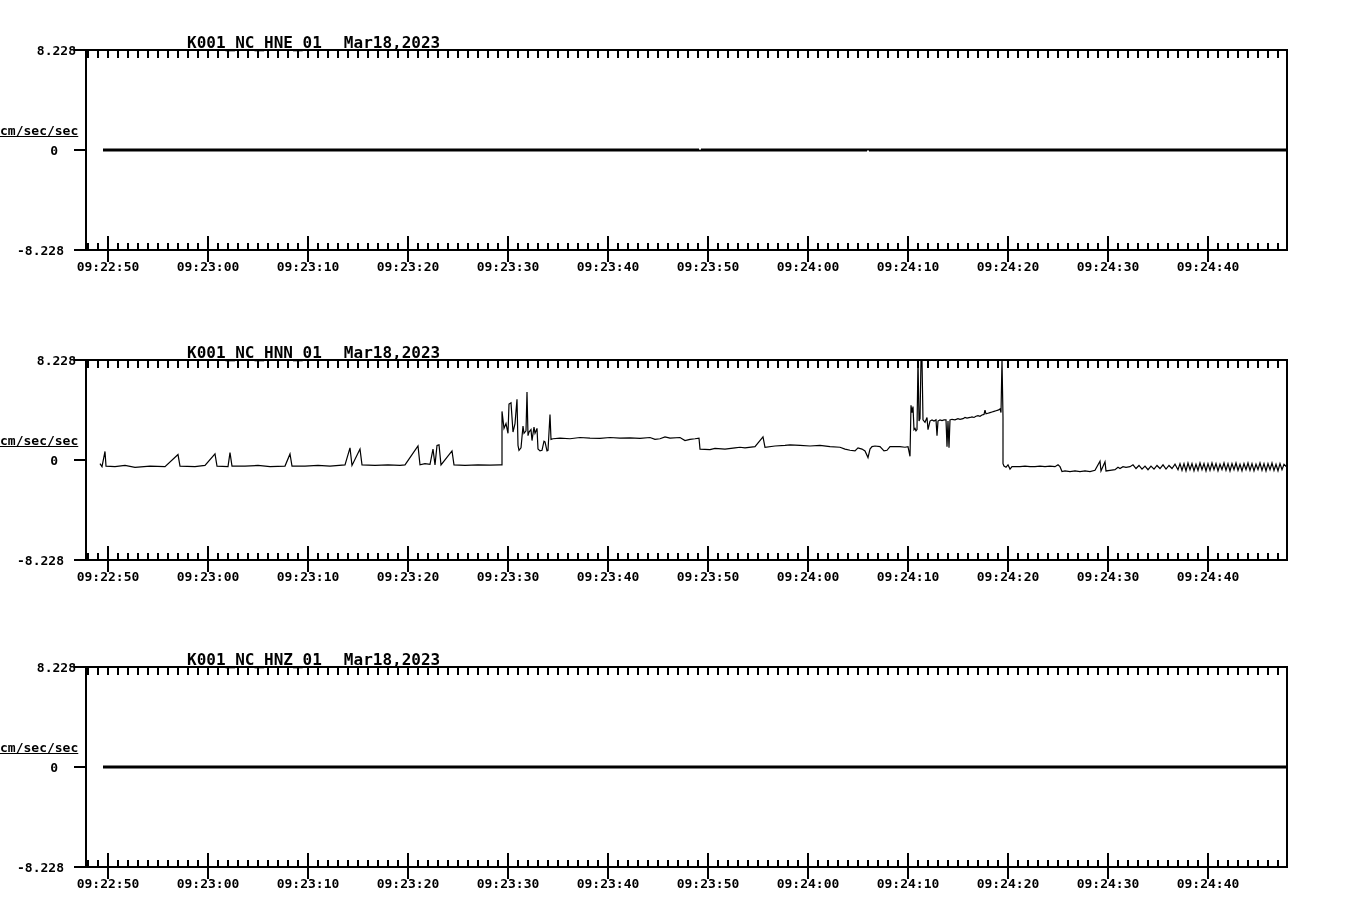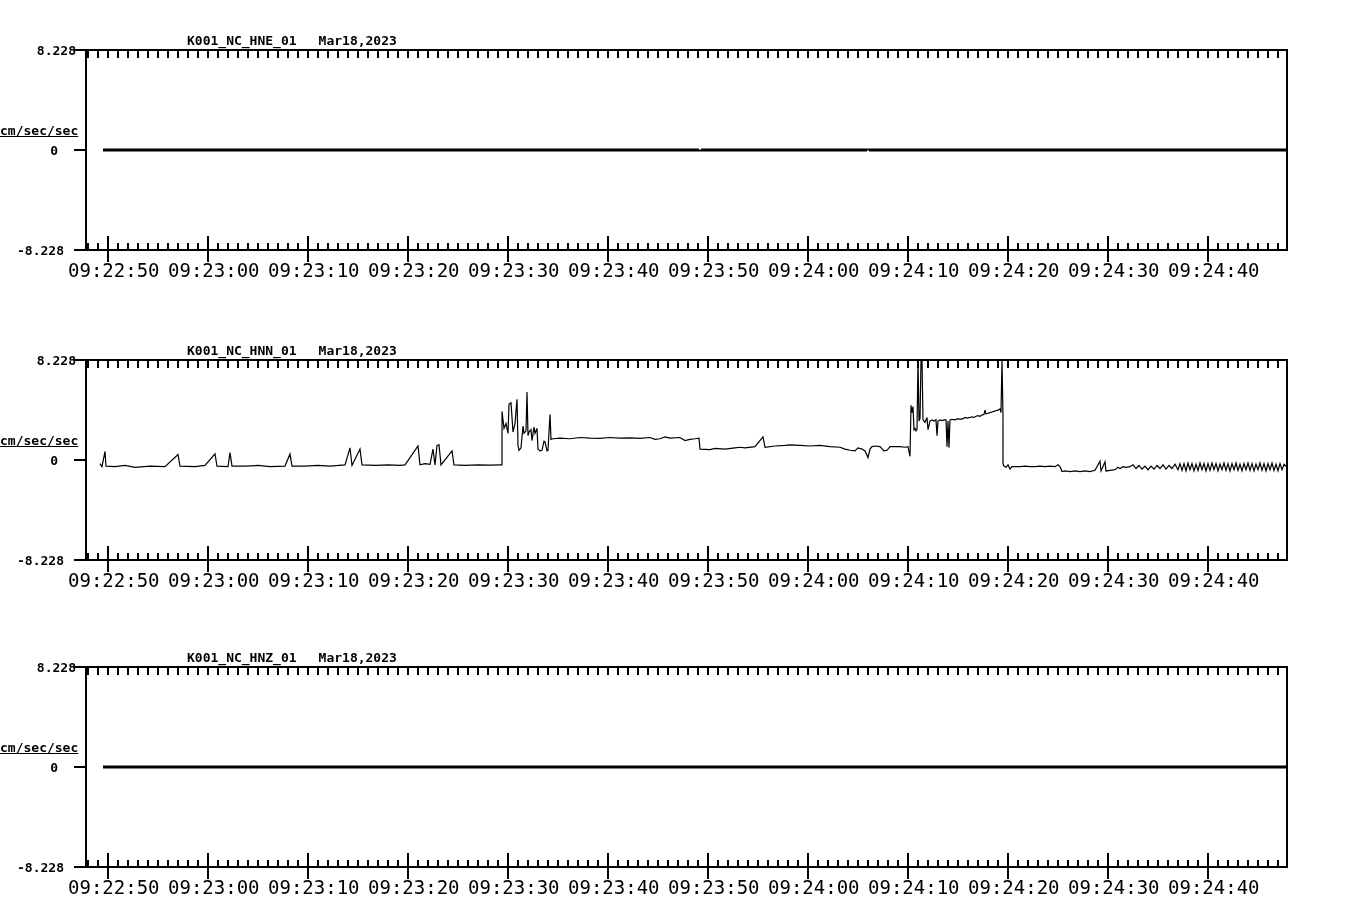--- a/index.html
+++ b/index.html
@@ -2,31 +2,31 @@
 <html><head>
 <meta charset="utf-8">
 <style>
   html,body{margin:0;padding:0;background:#ffffff;}
   body{width:1358px;height:924px;position:relative;overflow:hidden;
        font-family:"DejaVu Sans Mono","Liberation Mono",monospace;color:#000;}
   .panel{position:absolute;left:0;width:1358px;height:310px;}
   .panel.p0{top:0;}
   .panel.p1{top:310px;}
   .panel.p2{top:617px;}
-  .title{position:absolute;left:187px;top:33px;font-size:13px;font-weight:bold;white-space:pre;}
+  .title{position:absolute;left:187px;top:33px;font-size:16px;font-weight:bold;white-space:pre;}
   .title .date{margin-left:22px;}
   .ylab{position:absolute;font-size:13px;font-weight:bold;text-align:right;white-space:pre;}
   .ymax{left:12px;top:43px;width:64px;}
   .yunit{left:0;top:123px;width:77px;text-decoration:underline;}
   .yzero{left:0;top:143px;width:58px;}
   .ymin{left:0;top:243px;width:64px;}
   .plot{position:absolute;left:0;top:0;width:1358px;height:310px;}
   .xlabels{position:absolute;left:0;top:259px;width:1358px;height:16px;}
-  .xlabels span{position:absolute;top:0;width:80px;text-align:left;
-                font-size:19px;font-weight:normal;white-space:pre;}
+  .xlabels span{position:absolute;top:0;width:80px;text-align:center;
+                font-size:13px;font-weight:bold;white-space:pre;}
 </style>
 </head>
 <body>
 
 <div class="panel p0">
   <div class="title"><span>K001_NC_HNE_01</span><span class="date">Mar18,2023</span></div>
   <div class="ylab ymax">8.228</div>
   <div class="ylab yunit">cm/sec/sec</div>
   <div class="ylab yzero">0</div>
   <div class="ylab ymin">-8.228</div>

